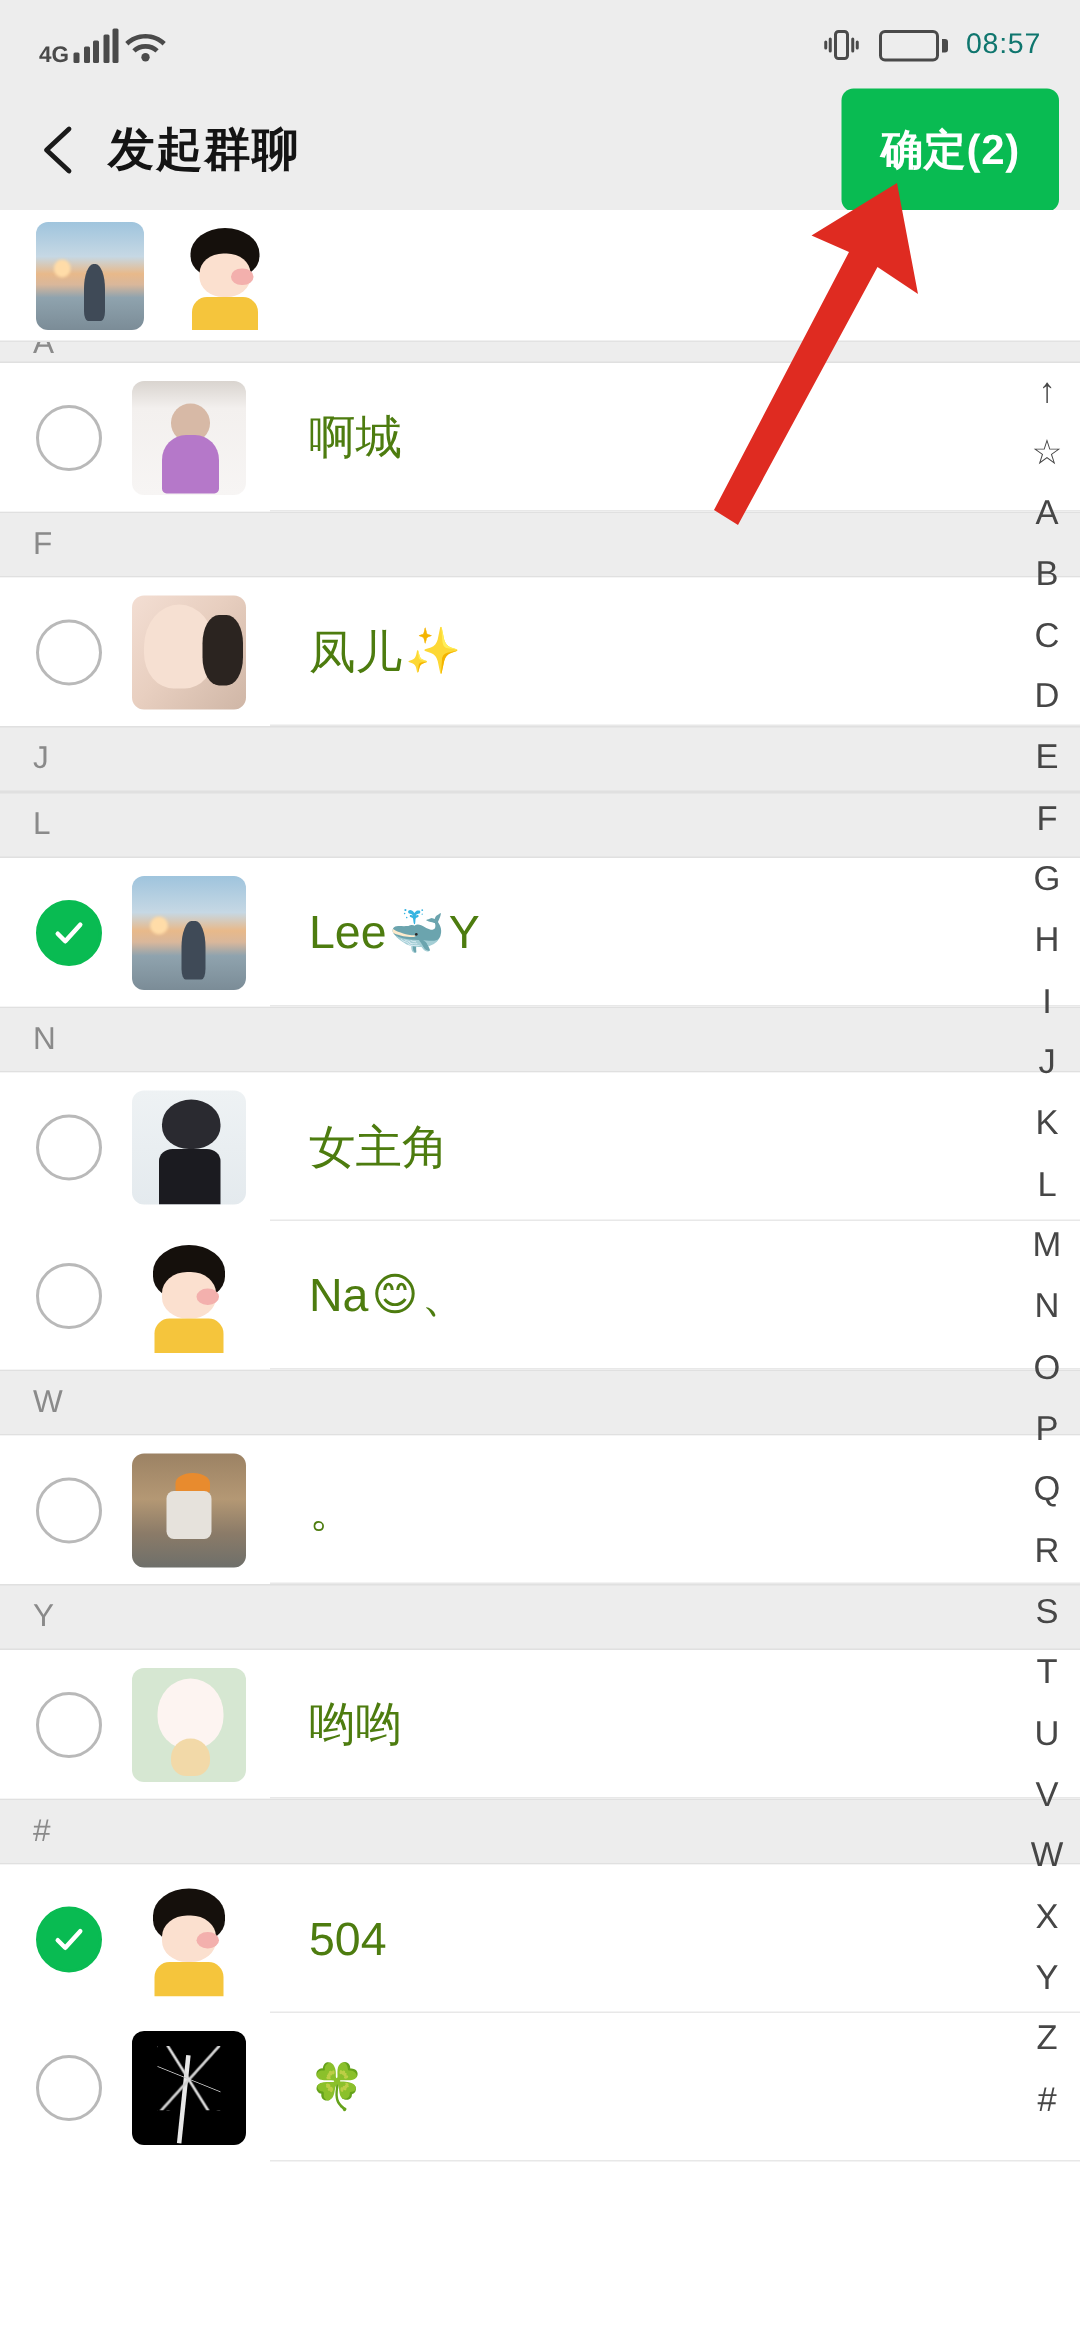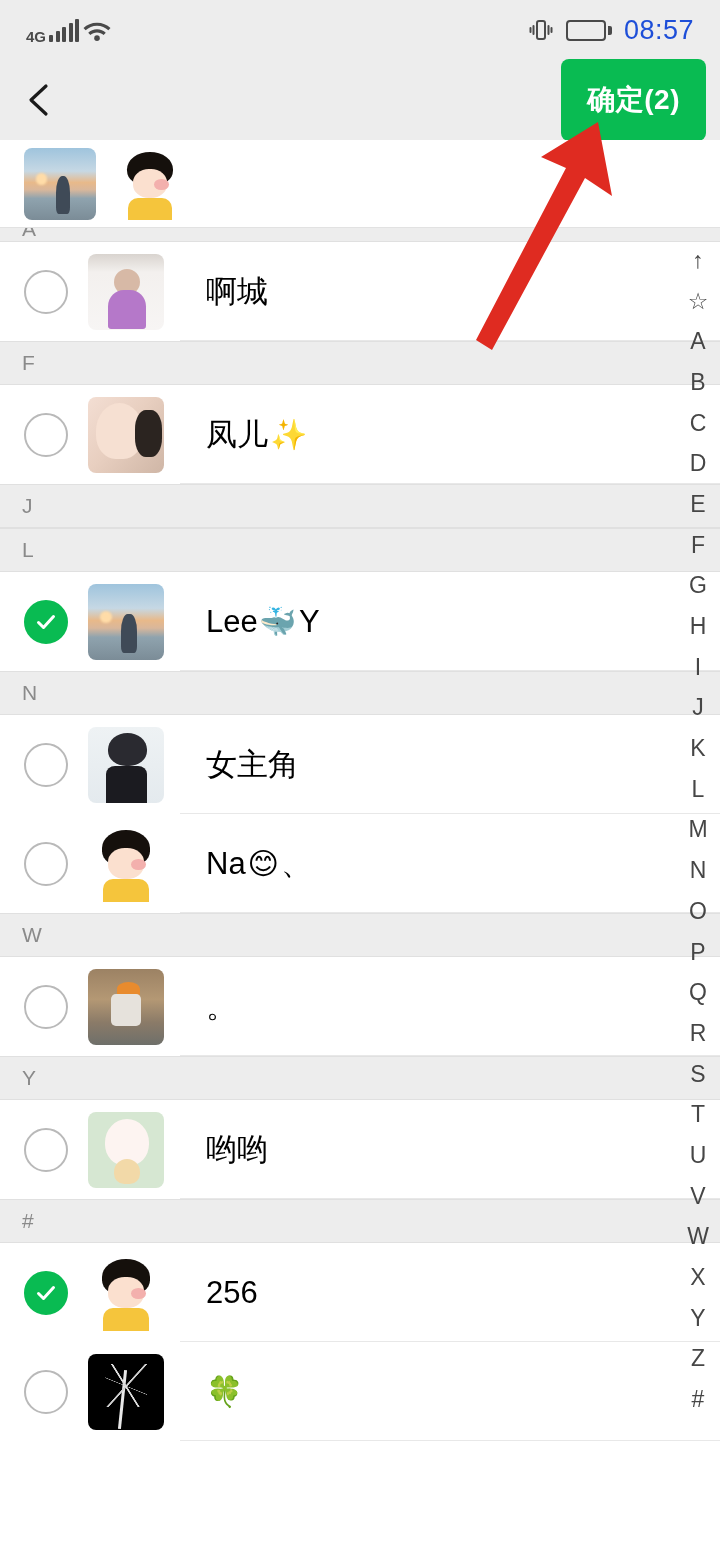--- a/index.html
+++ b/index.html
@@ -31,21 +31,21 @@
   .bars i:nth-child(5) { height: 23px; }
   .wifi-ic { width: 30px; height: 24px; }
   .vib-ic { width: 26px; height: 26px; }
   .batt { display: flex; align-items: center; }
   .batt-body {
     width: 40px; height: 21px; border: 2.5px solid #4a4a4a;
     border-radius: 4px; padding: 2px;
   }
   .batt-fill { height: 100%; background: #4a4a4a; border-radius: 1px; }
   .batt-tip { width: 4px; height: 9px; background: #4a4a4a; border-radius: 0 2px 2px 0; margin-left: 2px; }
-  .sb-time { font-size: 27px; color: #1d4ed8; letter-spacing: 0.5px; }
+  .sb-time { font-size: 19px; color: #0f766e; letter-spacing: 0.5px; }
 
   
   .navbar {
     position: absolute; top: 60px; left: 0;
     width: 720px; height: 80px;
     background: #ededed;
     display: flex; align-items: center;
     padding: 0 14px 0 22px;
   }
   .back-ic { width: 34px; height: 40px; flex: 0 0 auto; }
@@ -113,21 +113,21 @@
     display: flex; align-items: center; justify-content: center;
   }
   .chk.on svg { width: 26px; height: 26px; }
   .row-av {
     width: 76px; height: 76px; border-radius: 8px;
     margin-left: 20px; flex: 0 0 auto;
     overflow: hidden; position: relative; background: #f2f2f2;
   }
   .row-name {
     margin-left: 42px;
-    font-size: 31px; color: #000000;
+    font-size: 31px; color: #4d7c0f;
     white-space: nowrap;
     display: flex; align-items: center; gap: 2px;
   }
   .emo { font-size: 30px; line-height: 1; }
 
   
   .indexbar {
     position: absolute; top: 240px; right: 0;
     width: 44px; height: 1180px;
     display: flex; flex-direction: column; align-items: center;
@@ -210,20 +210,21 @@
         <span class="batt-tip"></span>
       </span>
       <span class="sb-time">08:57</span>
     </div>
   </div>
 
   <div class="navbar">
     <svg class="back-ic" viewBox="0 0 34 40">
       <path d="M24 6 L9 20 L24 34" fill="none" stroke="#1a1a1a" stroke-width="3.2" stroke-linecap="round" stroke-linejoin="round"></path>
     </svg>
+    <div class="nav-title">发起群聊</div>
     <button class="confirm-btn">确定(2)</button>
   </div>
 
   <div class="selected-strip">
     <span class="sel-av av-sunset"></span>
     <span class="sel-av av-maruko">
       <span class="mk-body"></span>
         <span class="mk-blush"></span>
     </span>
   </div>
@@ -318,21 +319,21 @@
         <span class="chk on">
           <svg viewBox="0 0 26 26">
             <path d="M5.5 13.5 L10.5 18.5 L20.5 7.5" fill="none" stroke="#fff" stroke-width="3" stroke-linecap="round" stroke-linejoin="round"></path>
           </svg>
         </span>
         <span class="row-av av-maruko">
           <span class="mk-body"></span>
           <span class="mk-blush"></span>
         </span>
         <span class="row-name">
-          <span>256</span>
+          <span>504</span>
         </span>
       </div>
       <div class="row">
         <span class="chk"></span>
         <span class="row-av av-tree"></span>
         <span class="row-name">
           <span class="emo">🍀</span>
         </span>
       </div>
     </div>

